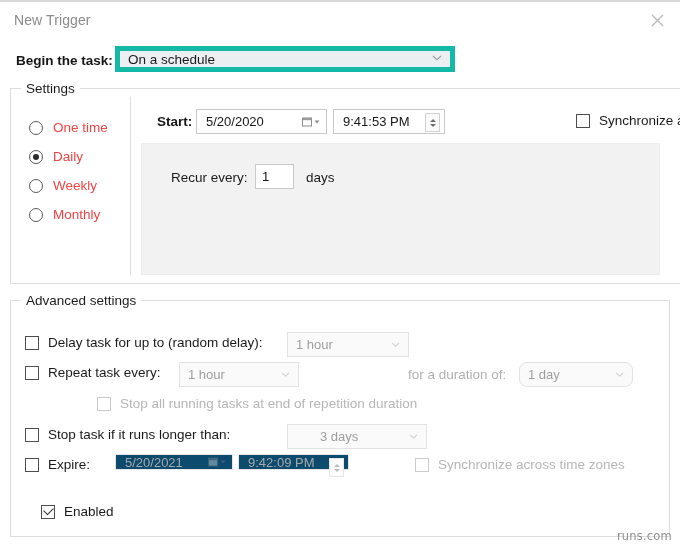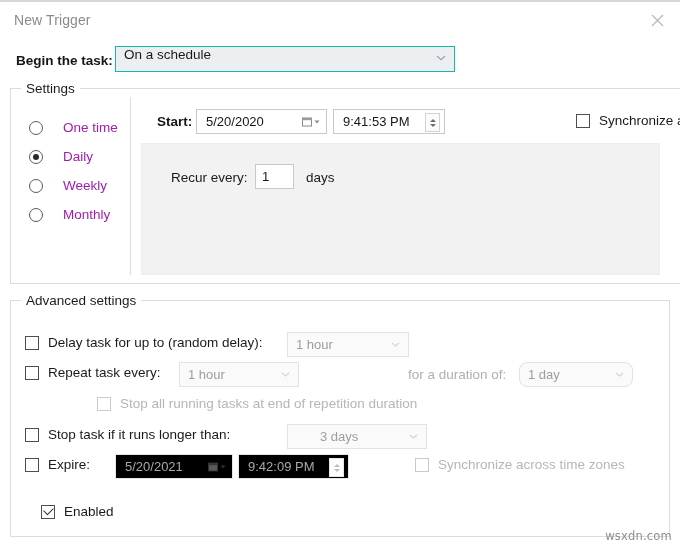--- a/index.html
+++ b/index.html
@@ -52,23 +52,23 @@
     font-size: 13.5px;
     font-weight: 600;
     color: #161616;
     white-space: nowrap;
   }
   .begin-combo {
     position: absolute;
     left: 115px; top: 0;
     width: 340px; height: 26px;
     background: #eceff1;
-    border: 1px solid #14b8a6;
+    border: 5px solid #14b8a6;
     display: flex;
-    align-items: flex-start;
+    align-items: flex-end;
   }
   .begin-combo .val {
     margin-left: 8px;
     font-size: 13.5px;
     color: #1a1a1a;
     white-space: nowrap;
   }
   .chev {
     position: absolute;
     right: 8px; top: 50%;
@@ -124,23 +124,23 @@
   }
   .radio.checked::after {
     content: "";
     position: absolute;
     left: 3px; top: 3px;
     width: 6px; height: 6px;
     border-radius: 50%;
     background: #2b2b2b;
   }
   .radio-label {
-    margin-left: 20px;
-    font-size: 13.5px;
-    color: #a21caf;
+    margin-left: 10px;
+    font-size: 13.5px;
+    color: #ef4444;
     white-space: nowrap;
   }
 
   
   .start-row {
     position: absolute;
     left: 130px; top: 20px;
     width: 520px; height: 26px;
   }
   .start-label {
@@ -280,22 +280,22 @@
   .adv-combo .cv {
     margin-left: 8px;
     font-size: 13px;
     color: #9e9e9e;
     white-space: nowrap;
   }
   .adv-combo .chev { color: #cfcfcf; }
 
   .adv-field {
     position: absolute;
-    height: 25px;
-    background: #000000;
+    height: 16px;
+    background: #0c4a6e;
     border: 1px solid #e6e6e6;
     display: flex; align-items: center;
   }
   .adv-field .fv {
     margin-left: 9px;
     font-size: 13px;
     color: #a8a8a8;
     white-space: nowrap;
   }
   .spinner.dim { border-color: #e6e6e6; background: #fdfdfd; }
@@ -504,13 +504,13 @@
   </div>
 
   <div class="adv-row" style="top:199px;width:630px;">
     <div class="chk-wrap" style="position:absolute;left:16px;top:4px;">
       <span class="chk checked"></span>
       <span class="chk-label">Enabled</span>
     </div>
   </div>
 </div>
 
-<div class="watermark">wsxdn.com</div>
+<div class="watermark">runs.com</div>
 
 </body></html>

